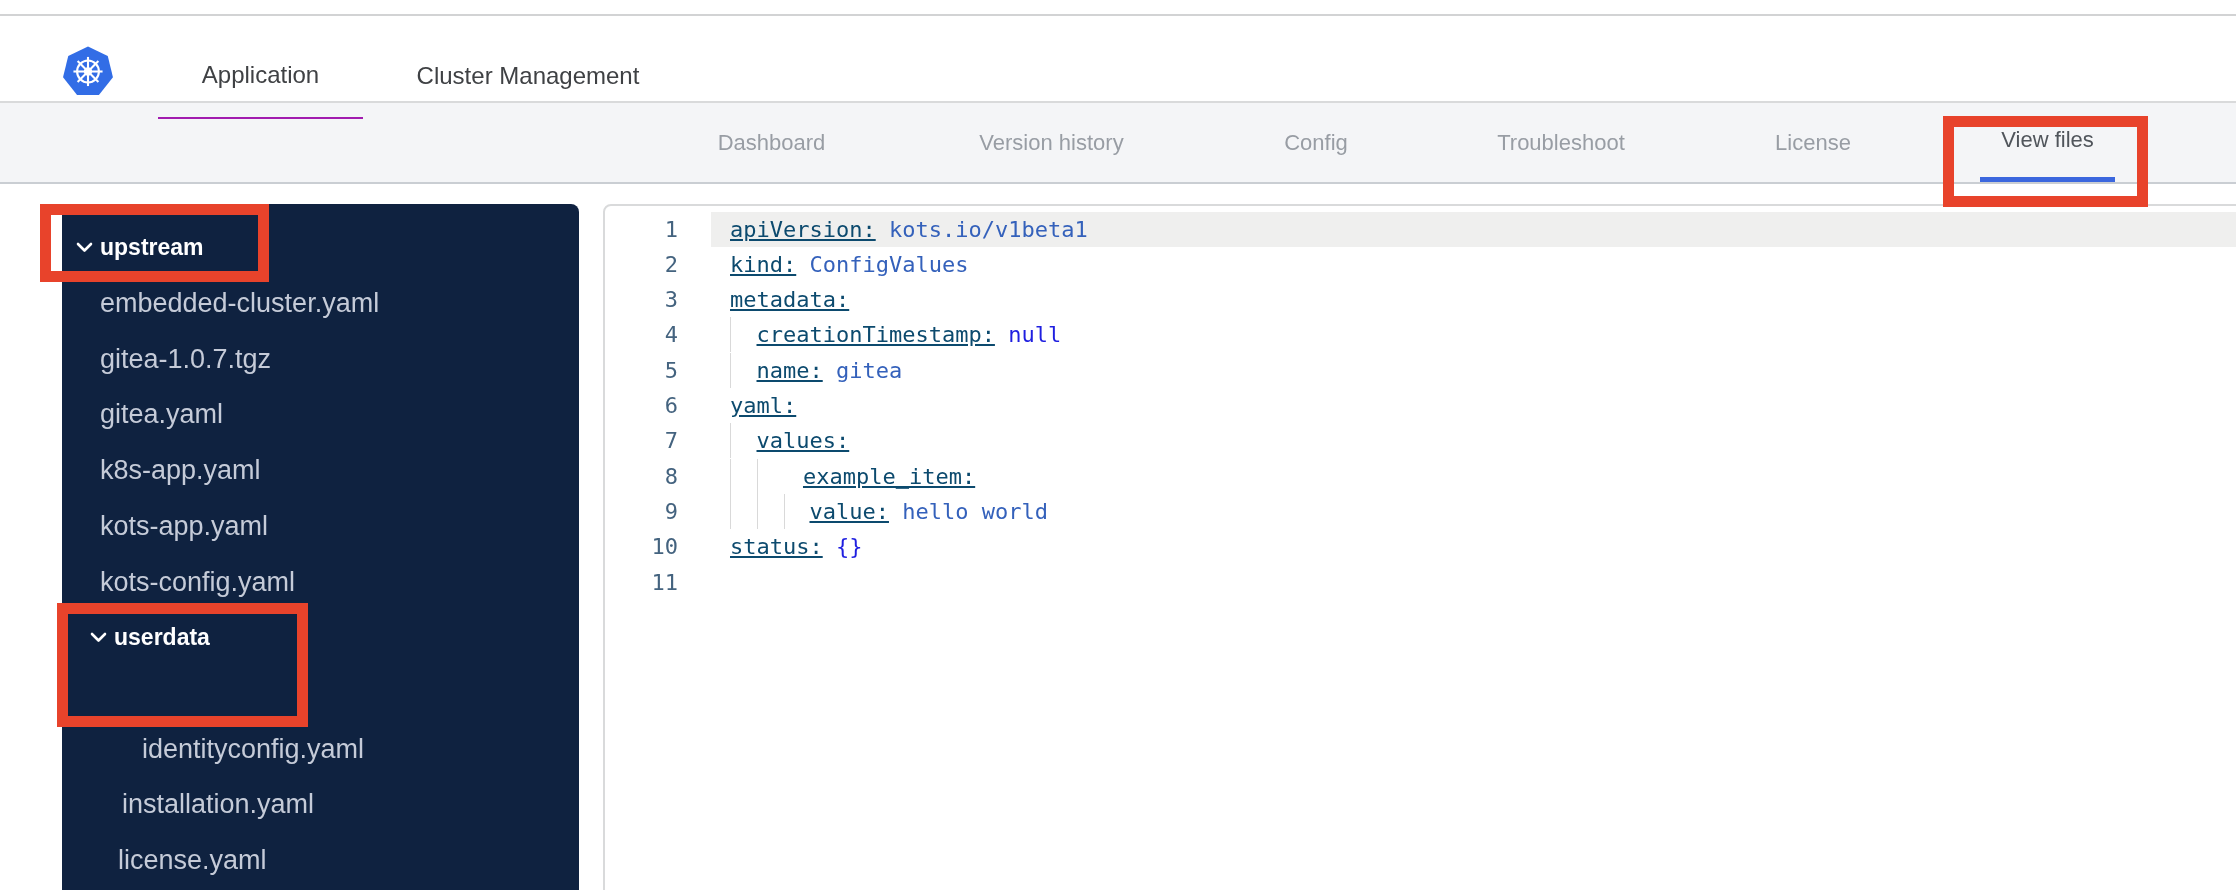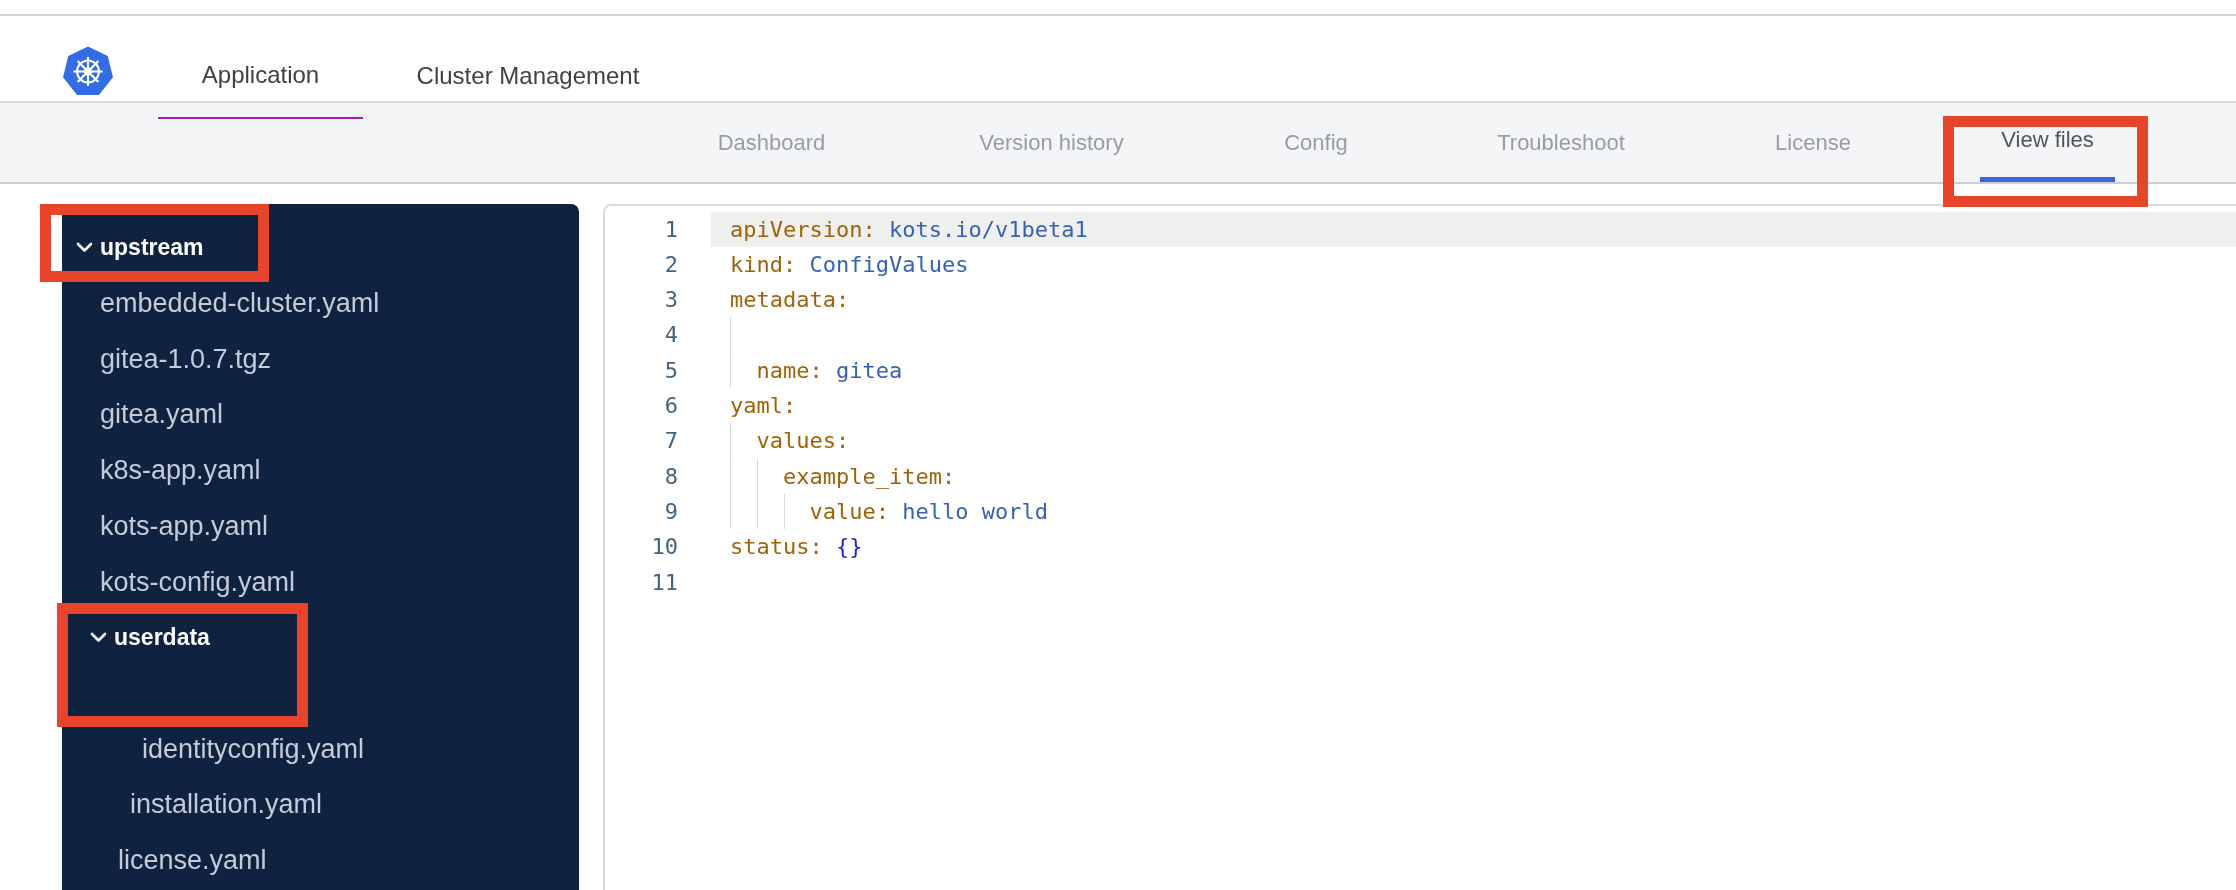--- a/index.html
+++ b/index.html
@@ -43,21 +43,21 @@
   .chev{position:absolute;width:17px;height:11px;}
   
   .editor{position:absolute;left:603px;top:204px;width:1645px;height:700px;background:#fff;
     border:2px solid #d9dadb;border-radius:8px 0 0 0;box-sizing:border-box;overflow:hidden;}
   .active-line-bg{position:absolute;left:106px;right:0;height:35px;background:#efefee;}
   .gutter-num{position:absolute;left:8px;width:65px;height:35px;line-height:35px;text-align:right;
     font-family:"DejaVu Sans Mono",monospace;font-size:22px;color:#44637f;}
   .code-line{position:absolute;left:125px;height:35px;line-height:35px;white-space:pre;
     font-family:"DejaVu Sans Mono",monospace;font-size:22px;}
   .indent-guide{position:absolute;width:1px;height:35px;background:#d9d9d9;}
-  .tk-k{color:#a16207;}   
+  .tk-k{color:#0c4a6e;text-decoration:underline;}   
   .tk-s{color:#3461bb;}   
   .tk-c{color:#1f1fe0;}   
   .tk-p{color:#333;}
   
   .anno{position:absolute;border:11px solid #e8432b;box-sizing:border-box;z-index:50;pointer-events:none;}
   .anno.a-upstream{left:40px;top:204px;width:229px;height:78px;}
   .anno.a-userdata{left:57px;top:603px;width:251px;height:124px;}
   .anno.a-viewfiles{left:1943px;top:116px;width:205px;height:91px;}
 </style>
 </head>
@@ -119,49 +119,50 @@
     <div class="tree-row folder" style="top: 405.9px; height: 55.7px;">
       <svg class="chev" style="left:28px" viewBox="0 0 17 11">
         <polyline points="2,2 8.5,8.5 15,2" fill="none" stroke="#ffffff" stroke-width="2.6" stroke-linecap="round" stroke-linejoin="round"></polyline>
       </svg>
       <span class="tree-label" style="left: 52px;">userdata</span>
     </div>
     <div class="tree-row file" style="top: 517.3px; height: 55.7px;">
       <span class="tree-label" style="left: 56px; margin-left: 24px;">identityconfig.yaml</span>
     </div>
     <div class="tree-row file" style="top: 573px; height: 55.7px;">
-      <span class="tree-label" style="left: 68px;">installation.yaml</span>
+      <span class="tree-label" style="left: 60px;">installation.yaml</span>
     </div>
     <div class="tree-row file" style="top: 628.7px; height: 55.7px;">
       <span class="tree-label" style="left: 56px;">license.yaml</span>
     </div>
   </div>
 
 <div class="editor">
     <div class="active-line-bg" style="top: 5.5px;"></div>
     <div class="gutter-num" style="top: 5.5px;">1</div>
     <div class="code-line" style="top: 5.5px;"><span class="tk-k">apiVersion:</span><span class="tk-p"> </span><span class="tk-s">kots.io/v1beta1</span></div>
     <div class="gutter-num" style="top: 40.8px;">2</div>
     <div class="code-line" style="top: 40.8px;"><span class="tk-k">kind:</span><span class="tk-p"> </span><span class="tk-s">ConfigValues</span></div>
     <div class="gutter-num" style="top: 76.1px;">3</div>
     <div class="code-line" style="top: 76.1px;"><span class="tk-k">metadata:</span></div>
     <div class="gutter-num" style="top: 111.4px;">4</div>
     <div class="indent-guide" style="top: 111.4px; left: 125px;"></div>
+    <div class="code-line" style="top: 111.4px;"><span class="tk-p">  </span><span class="tk-k">creationTimestamp:</span><span class="tk-p"> </span><span class="tk-c">null</span></div>
     <div class="gutter-num" style="top: 146.7px;">5</div>
     <div class="indent-guide" style="top: 146.7px; left: 125px;"></div>
     <div class="code-line" style="top: 146.7px;"><span class="tk-p">  </span><span class="tk-k">name:</span><span class="tk-p"> </span><span class="tk-s">gitea</span></div>
     <div class="gutter-num" style="top: 182px;">6</div>
     <div class="code-line" style="top: 182px;"><span class="tk-k">yaml:</span></div>
     <div class="gutter-num" style="top: 217.3px;">7</div>
     <div class="indent-guide" style="top: 217.3px; left: 125px;"></div>
     <div class="code-line" style="top: 217.3px;"><span class="tk-p">  </span><span class="tk-k">values:</span></div>
     <div class="gutter-num" style="top: 252.6px;">8</div>
     <div class="indent-guide" style="top: 252.6px; left: 125px;"></div>
     <div class="indent-guide" style="top: 252.6px; left: 152px;"></div>
-    <div class="code-line" style="top: 252.6px;"><span class="tk-p">    </span><span class="tk-k">example_item:</span></div>
+    <div class="code-line" style="top: 252.6px; margin-left: 20px;"><span class="tk-p">    </span><span class="tk-k">example_item:</span></div>
     <div class="gutter-num" style="top: 287.9px;">9</div>
     <div class="indent-guide" style="top: 287.9px; left: 125px;"></div>
     <div class="indent-guide" style="top: 287.9px; left: 152px;"></div>
     <div class="indent-guide" style="top: 287.9px; left: 179px;"></div>
     <div class="code-line" style="top: 287.9px;"><span class="tk-p">      </span><span class="tk-k">value:</span><span class="tk-p"> </span><span class="tk-s">hello world</span></div>
     <div class="gutter-num" style="top: 323.2px;">10</div>
     <div class="code-line" style="top: 323.2px;"><span class="tk-k">status:</span><span class="tk-p"> </span><span class="tk-c">{}</span></div>
     <div class="gutter-num" style="top: 358.5px;">11</div>
     <div class="code-line" style="top: 358.5px;"></div>
   </div>

